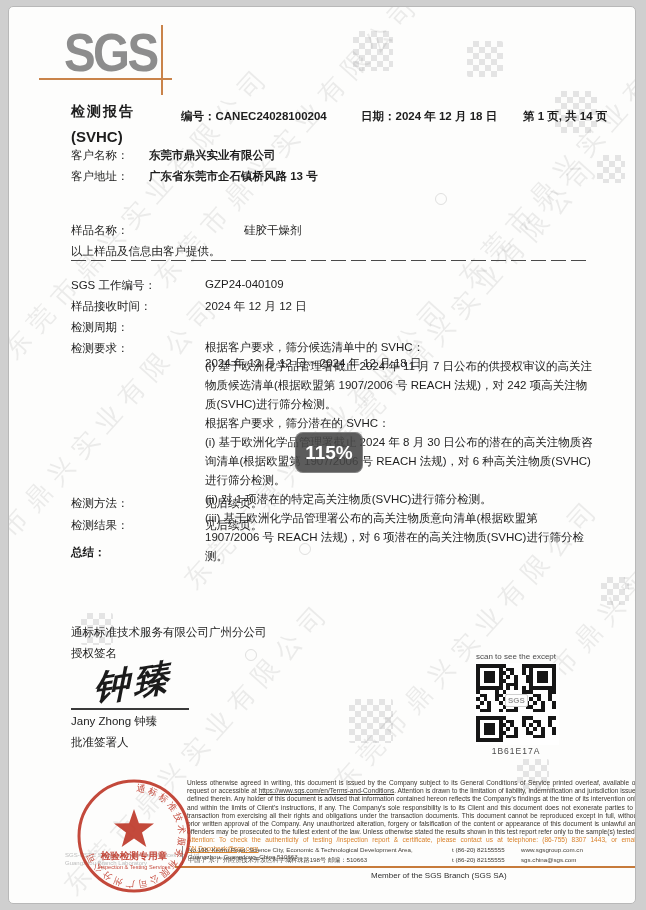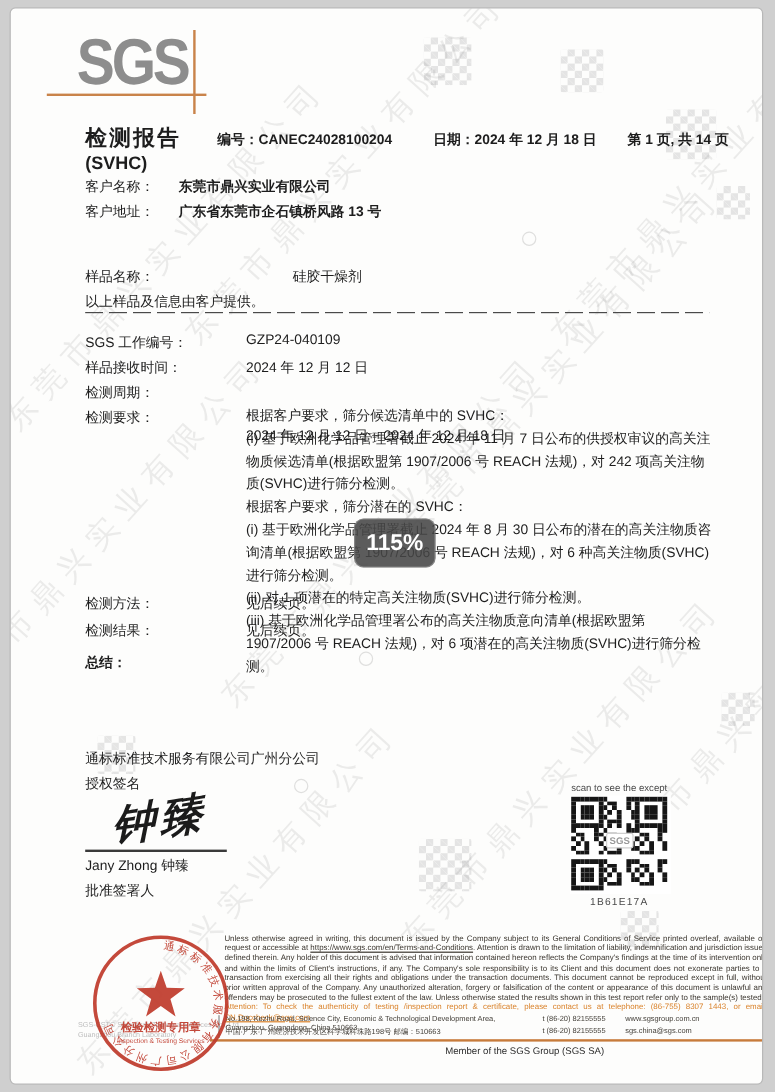--- a/index.html
+++ b/index.html
@@ -18,21 +18,21 @@
   
   .abs{position:absolute;z-index:2;color:#1d1d1d;}
   .lab{font-size:11.5px;}
   .val{font-size:11.5px;}
   
   .sgs-logo{left:55px;top:18px;font-size:54px;font-weight:800;color:#8d8d8d;
             letter-spacing:-3px;transform:scaleX(.88);transform-origin:left top;line-height:1;}
   .logo-vline{left:152px;top:18px;width:2px;height:70px;background:#c9834a;}
   .logo-hline{left:30px;top:71px;width:133px;height:2px;background:#c9834a;}
   
-  .rpt-title{left:62px;top:96px;font-size:18px;font-weight:700;letter-spacing:2px;}
+  .rpt-title{left:62px;top:96px;font-size:14px;font-weight:700;letter-spacing:2px;}
   .rpt-sub{left:62px;top:121px;font-size:15px;font-weight:700;}
   .hdr-no{left:172px;top:102px;font-size:11.5px;font-weight:700;}
   .hdr-date{left:352px;top:102px;font-size:11.5px;font-weight:700;}
   .hdr-page{left:514px;top:102px;font-size:11.5px;font-weight:700;}
   
   .dashline{left:62px;top:253px;width:520px;height:1px;z-index:2;position:absolute;
      background:repeating-linear-gradient(90deg,#4a4a4a 0 15px,transparent 15px 20px);}
   
   .req-block{left:196px;top:331px;width:388px;font-size:11.5px;line-height:19px;}
   
@@ -630,18 +630,18 @@
     </div>
 
     <div class="abs addr-divider"></div>
     <div class="abs addr" style="left:179px;top:839px;width:260px;">No.198, Kezhu Road, Science City, Economic &amp; Technological Development Area, Guangzhou, Guangdong, China 510663</div>
     <div class="abs addr" style="left:443px;top:839px;">t (86-20) 82155555</div>
     <div class="abs addr" style="left:512px;top:839px;">www.sgsgroup.com.cn</div>
     <div class="abs addr" style="left:179px;top:849px;width:260px;">中国·广东·广州经济技术开发区科学城科珠路198号  邮编：510663</div>
     <div class="abs addr" style="left:443px;top:849px;">t (86-20) 82155555</div>
     <div class="abs addr" style="left:512px;top:849px;">sgs.china@sgs.com</div>
     <div class="abs footer-rule"></div>
-    <div class="abs member">Member of the SGS Group (SGS SA)</div>
+    <div class="abs member">Member of the SGS Branch (SGS SA)</div>
 
   </div>
 
   <div class="zoom-badge">115%</div>
 </div>
 
 </body></html>

